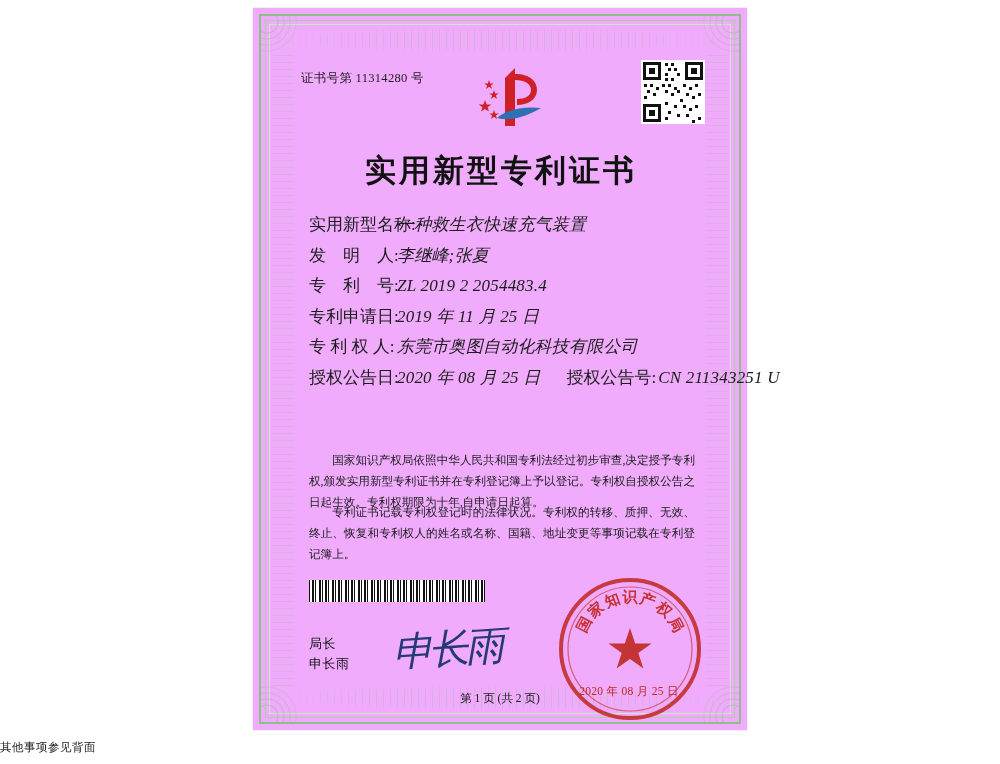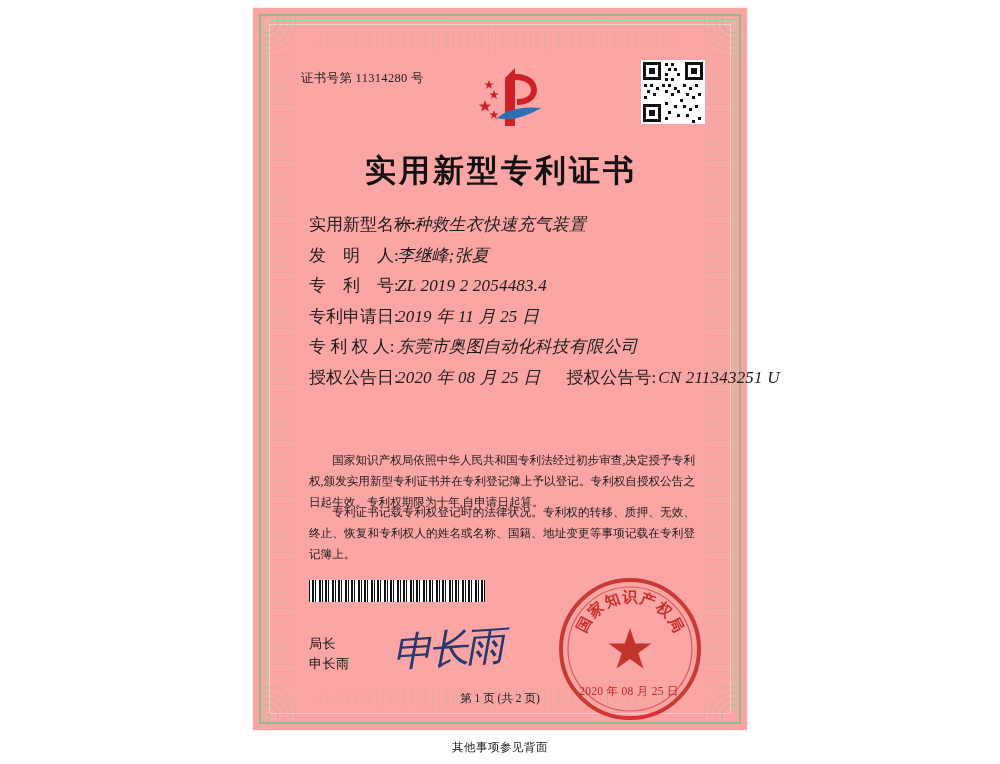--- a/index.html
+++ b/index.html
@@ -23,21 +23,21 @@
     height: 764px;
   }
 
   
   .cert-sheet {
     position: absolute;
     left: 253px;
     top: 8px;
     width: 494px;
     height: 722px;
-    background: #fca5a5;
+    background: #f0abfc;
     box-shadow: 0 0 2px rgba(0,0,0,0.18);
   }
 
   
   .border-outer {
     position: absolute;
     left: 6px; top: 6px; right: 6px; bottom: 6px;
     border: 2px solid #8dbf8a;
     box-sizing: border-box;
   }
@@ -249,21 +249,20 @@
     bottom: 24px;
     text-align: center;
     font-size: 11.5px;
     color: #1b1b1b;
     margin-top: 22px;
   }
   .below-note {
     position: absolute;
     left: 0; right: 0;
     top: 740px;
-    text-align: center;
     font-size: 11.5px;
     color: #222;
     letter-spacing: 0.5px;
   }
 </style>
 </head>
 <body>
 
 <div class="page">
 

